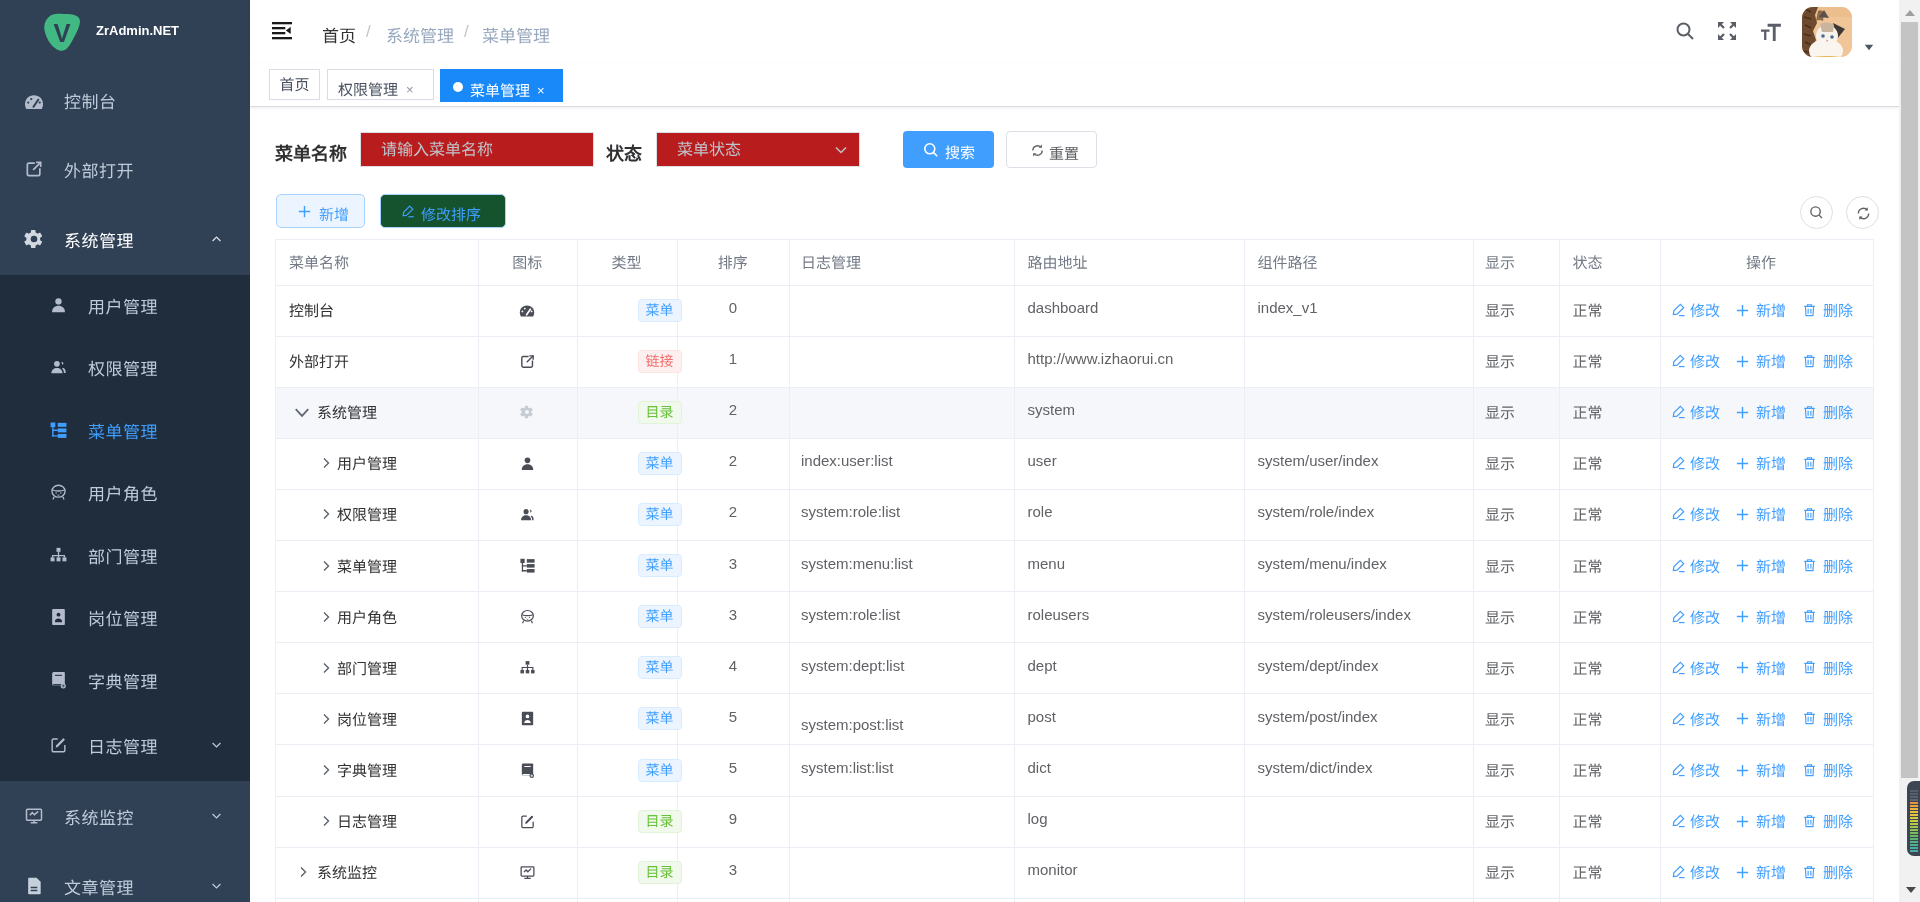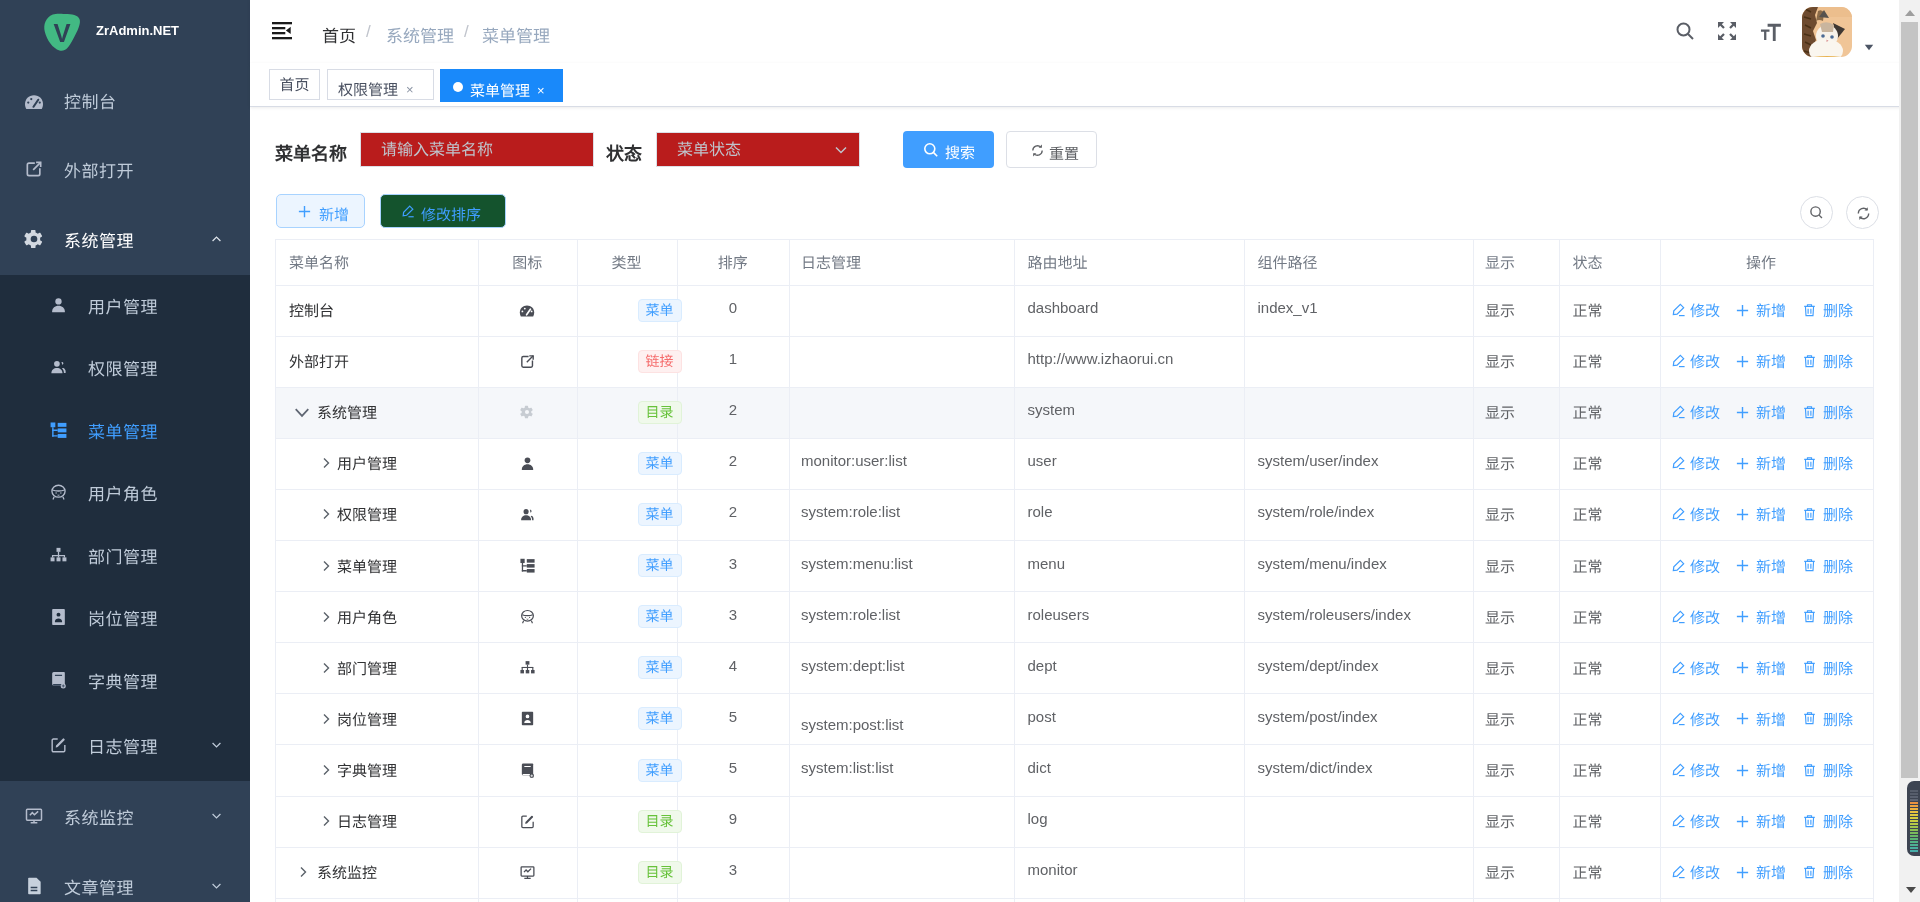--- a/index.html
+++ b/index.html
@@ -413,21 +413,21 @@
 <svg class="rowarrow" style="left:44px;top:217.4px" viewBox="0 0 12 12" fill="none" stroke="#5a6169" stroke-width="1.4">
       <path d="M4 1.5 L8.5 6 L4 10.5"></path>
     </svg>
 <div class="td name" style="left:61px;top:212.4px">用户管理</div>
 <svg class="cellico" style="left:242.8px;top:214.9px" viewBox="0 0 24 24" fill="#4a4d55">
       <circle cx="12" cy="7.5" r="4"></circle>
       <path d="M4 20c0-4 3.5-7 8-7s8 3 8 7v1H4z"></path>
     </svg>
 <div class="eltag tag-blue" style="left:350.5px;top:211.9px">菜单</div>
 <div class="td" style="left:456.8px;top:212.4px;transform:translateX(-50%)">2</div>
-<div class="td" style="left:525px;top:212.4px">monitor:user:list</div>
+<div class="td" style="left:525px;top:212.4px">index:user:list</div>
 <div class="td" style="left:751.5px;top:212.4px">user</div>
 <div class="td" style="left:981.5px;top:212.4px">system/user/index</div>
 <div class="td" style="left:1209px;top:212.4px">显示</div>
 <div class="td" style="left:1296.5px;top:212.4px">正常</div>
 <svg class="abs" style="left:1395px;top:215.4px" width="15" height="15" viewBox="0 0 16 16" fill="none" stroke="#409eff" stroke-width="1.3">
       <path d="M10 2.5l3.5 3.5-7 7-4 .5.5-4z"></path>
       <path d="M8.5 14.5h6"></path>
     </svg>
 <div class="oplink" style="left:1414px;top:212.4px">修改</div>
 <svg class="abs" style="left:1459px;top:215.9px" width="15" height="15" viewBox="0 0 16 16" fill="none" stroke="#409eff" stroke-width="1.5">

